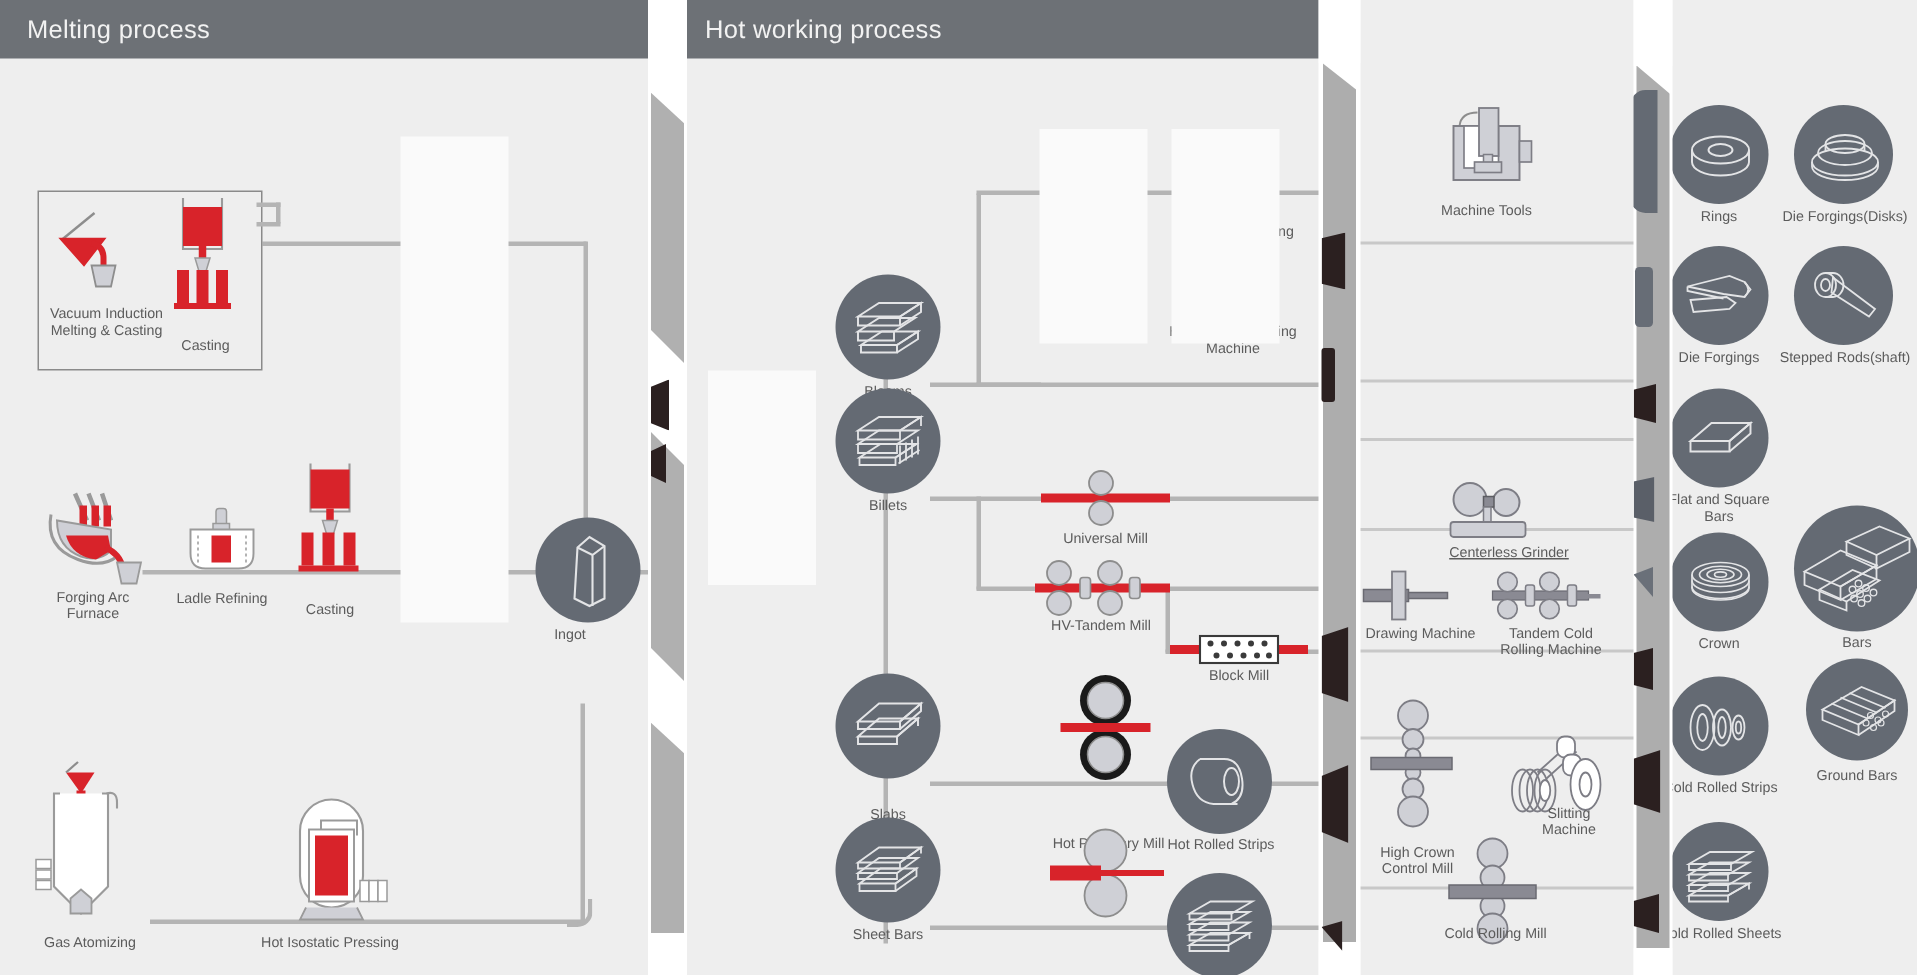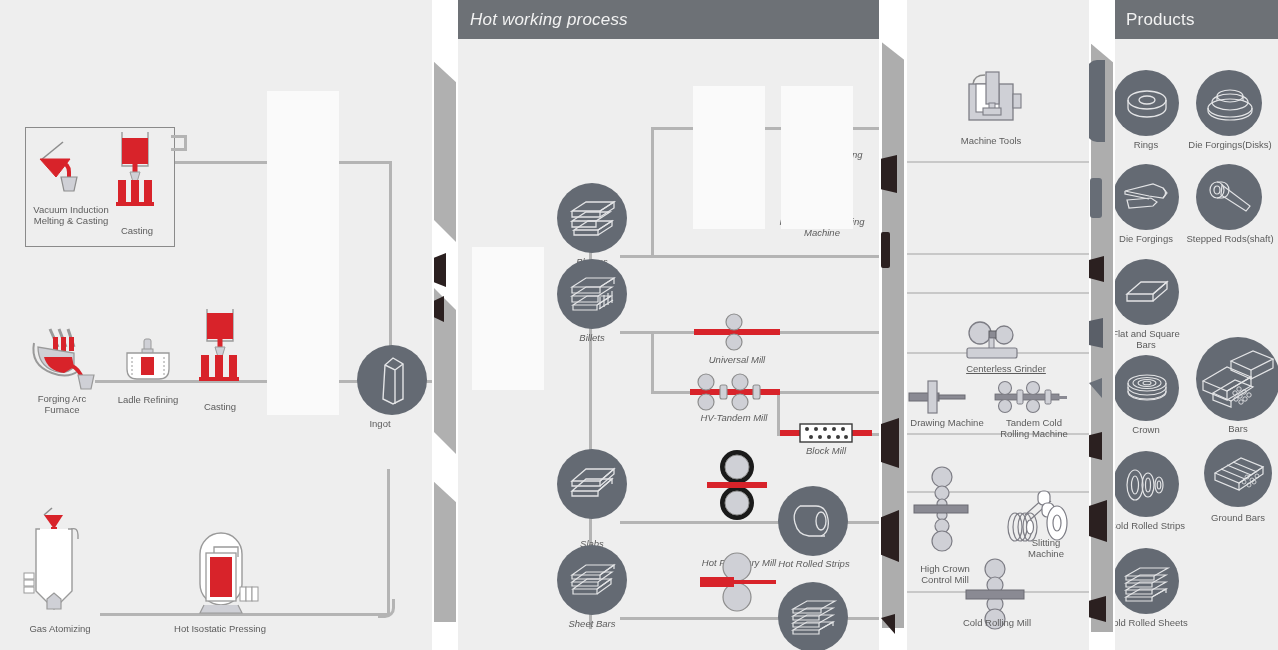--- a/index.html
+++ b/index.html
@@ -39,20 +39,23 @@
 
   svg{display:block;overflow:visible;}
   .nofill{fill:none;}
 </style>
 </head>
 <body>
 
 <div id="stage">
 
   <div class="panel" style="left:0;width:440px;">
+    <div class="panel-header">
+      <div class="ttl">Melting process</div>
+    </div>
     <div class="panel-body">
 
       <div class="hl" style="left:267px;top:52px;width:72px;height:324px;"></div>
 
       <div class="ln lnh" style="left:171px;top:122px;width:220px;"></div>
 
       <div class="ln lnv" style="left:389px;top:122px;height:220px;"></div>
 
       <div class="ln lnh" style="left:95px;top:341px;width:296px;"></div>
 
@@ -186,21 +189,21 @@
     <div class="ribcut" style="top:242px;height:46px;"></div>
     <div class="ribcut" style="top:286px;height:26px;clip-path:polygon(0 0,100% 100%,100% 0);"></div>
     <div class="ribcut" style="top:430px;height:26px;clip-path:polygon(0 100%,0 0,100% 100%);"></div>
     <div class="ribcut" style="top:454px;height:28px;"></div>
     <div class="ribcut" style="top:480px;height:24px;clip-path:polygon(0 0,100% 100%,100% 0);"></div>
     <div class="ribcut" style="top:622px;height:28px;"></div>
     <div class="ribdark" style="left:2px;top:253px;width:12px;height:34px;clip-path:polygon(0 14%,100% 0,100% 100%,0 86%);"></div>
     <div class="ribdark" style="left:2px;top:296px;width:10px;height:26px;clip-path:polygon(0 18%,100% 0,100% 100%,0 82%);"></div>
   </div>
 
-  <div class="panel" style="left:452px;width:435px;font-style:italic;">
+  <div class="panel" style="left:452px;width:435px;">
     <div class="panel-header">
       <div class="ttl">Hot working process</div>
     </div>
     <div class="panel-body">
 
       <div class="hl" style="left:241px;top:47px;width:72px;height:143px;"></div>
       <div class="hl" style="left:329px;top:47px;width:72px;height:143px;"></div>
       <div class="hl" style="left:20px;top:208px;width:72px;height:143px;"></div>
 
       <div class="ln lnv" style="left:137px;top:200px;height:390px;"></div>
@@ -521,23 +524,20 @@
     <div class="ribdark" style="left:1px;top:178px;width:12px;height:40px;border-radius:3px;background:#676d76;"></div>
     <div class="ribdark" style="left:0px;top:256px;width:15px;height:26px;clip-path:polygon(0 15%,100% 0,100% 100%,0 85%);"></div>
     <div class="ribdark" style="left:0px;top:318px;width:14px;height:30px;clip-path:polygon(0 10%,100% 0,100% 100%,0 90%);background:#5a5f68;"></div>
     <div class="ribdark" style="left:0px;top:378px;width:13px;height:20px;clip-path:polygon(0 25%,100% 0,100% 100%);background:#6a7079;"></div>
     <div class="ribdark" style="left:0px;top:432px;width:13px;height:28px;clip-path:polygon(0 12%,100% 0,100% 100%,0 88%);"></div>
     <div class="ribdark" style="left:0px;top:500px;width:18px;height:42px;clip-path:polygon(0 14%,100% 0,100% 100%,0 86%);"></div>
     <div class="ribdark" style="left:0px;top:596px;width:17px;height:26px;clip-path:polygon(0 18%,100% 0,100% 100%,0 82%);"></div>
   </div>
 
   <div class="panel" style="left:1108px;width:170px;">
-    <div class="panel-header">
-      <div class="ttl">Products</div>
-    </div>
     <div class="panel-body">
 
       <div class="circ" style="left:5px;top:31px;width:66px;height:66px;"></div>
       <svg style="position:absolute;left:18px;top:50px;" width="42" height="32" viewBox="0 0 42 32">
         <g class="nofill" stroke="#e3e4e6" stroke-width="1.3">
           <ellipse cx="21" cy="11" rx="19" ry="9"></ellipse>
           <ellipse cx="21" cy="11" rx="8" ry="4"></ellipse>
           <path d="M2 11 v8 a19 9 0 0 0 38 0 v-8"></path>
         </g>
       </svg>

